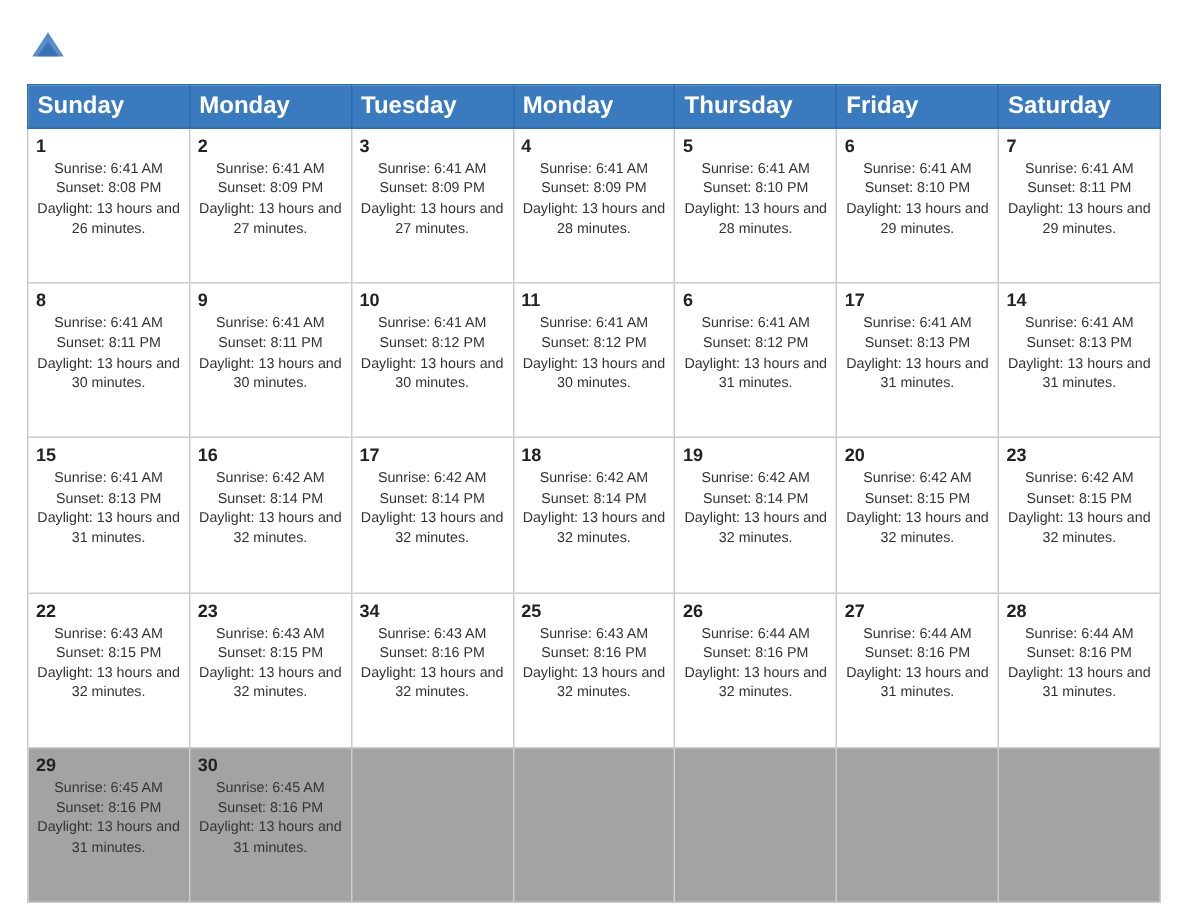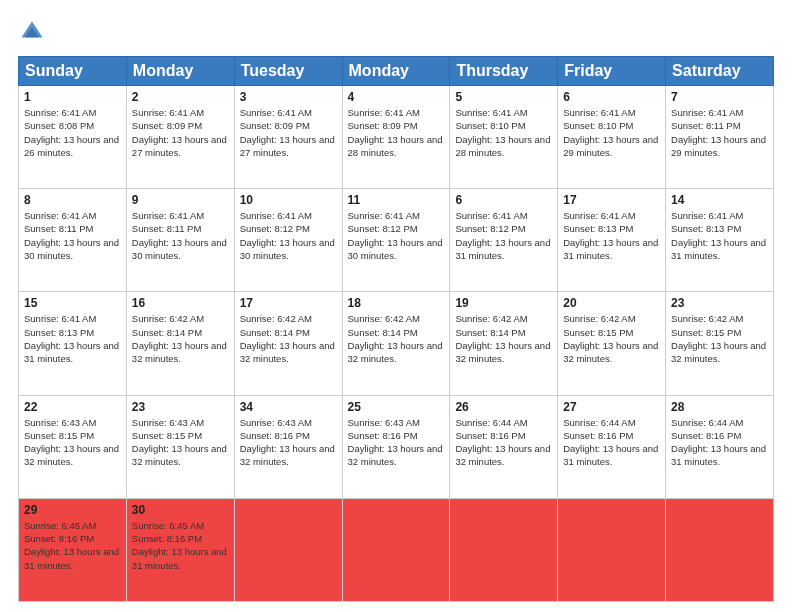--- a/index.html
+++ b/index.html
@@ -82,33 +82,34 @@
       vertical-align: top;
       padding: 4px 5px;
       background: #fff;
       height: 78px;
       width: calc(100% / 7);
     }
     .calendar td.empty {
       background: #f0f0f0;
     }
     .calendar td.last-row {
-      background: #ef4444;
+      background: #a3a3a3;
     }
     .day-num {
       font-size: 12px;
       font-weight: bold;
       color: #222;
       display: block;
       margin-bottom: 2px;
     }
     .day-info {
       font-size: 9.5px;
       color: #333;
       line-height: 1.4;
+      text-align: center;
     }
   </style>
 </head>
 <body>
 
 <div class="page">
   <div class="header">
     <div class="logo">
       <svg class="logo-icon" viewBox="0 0 40 40" xmlns="http://www.w3.org/2000/svg">
         <polygon points="20,5 35,28 5,28" fill="#3a7abf" opacity="0.85"></polygon>

